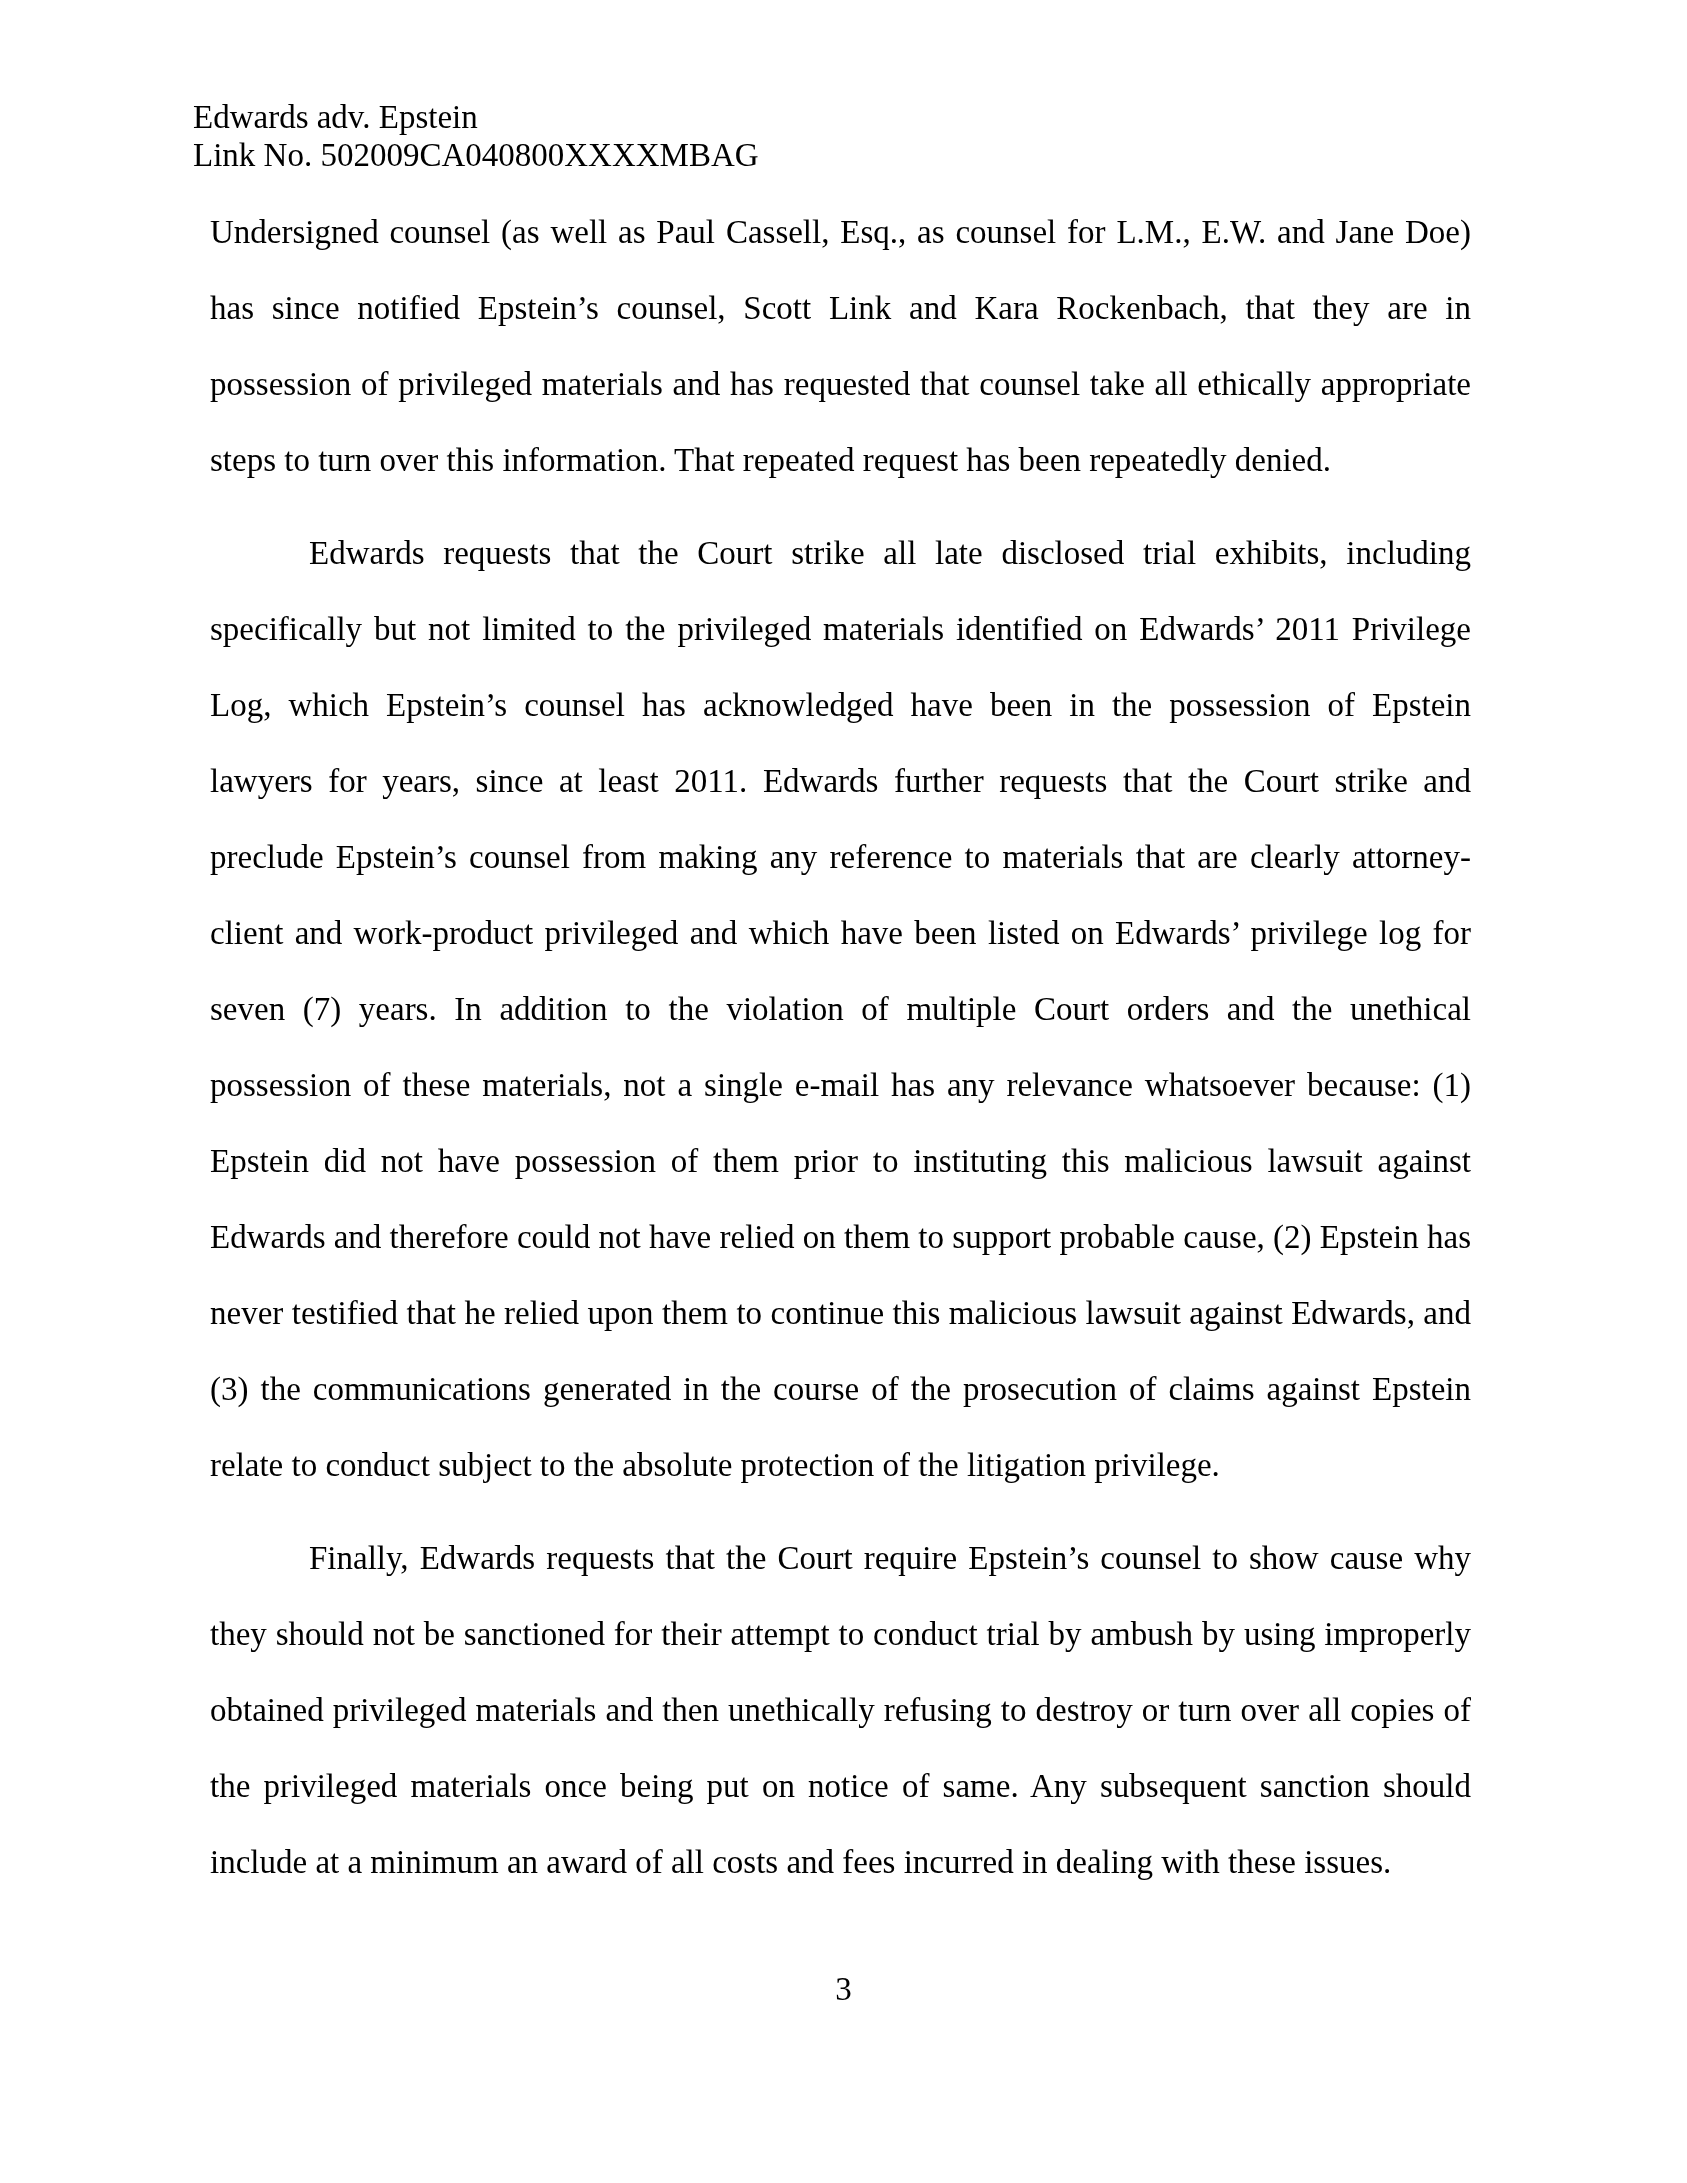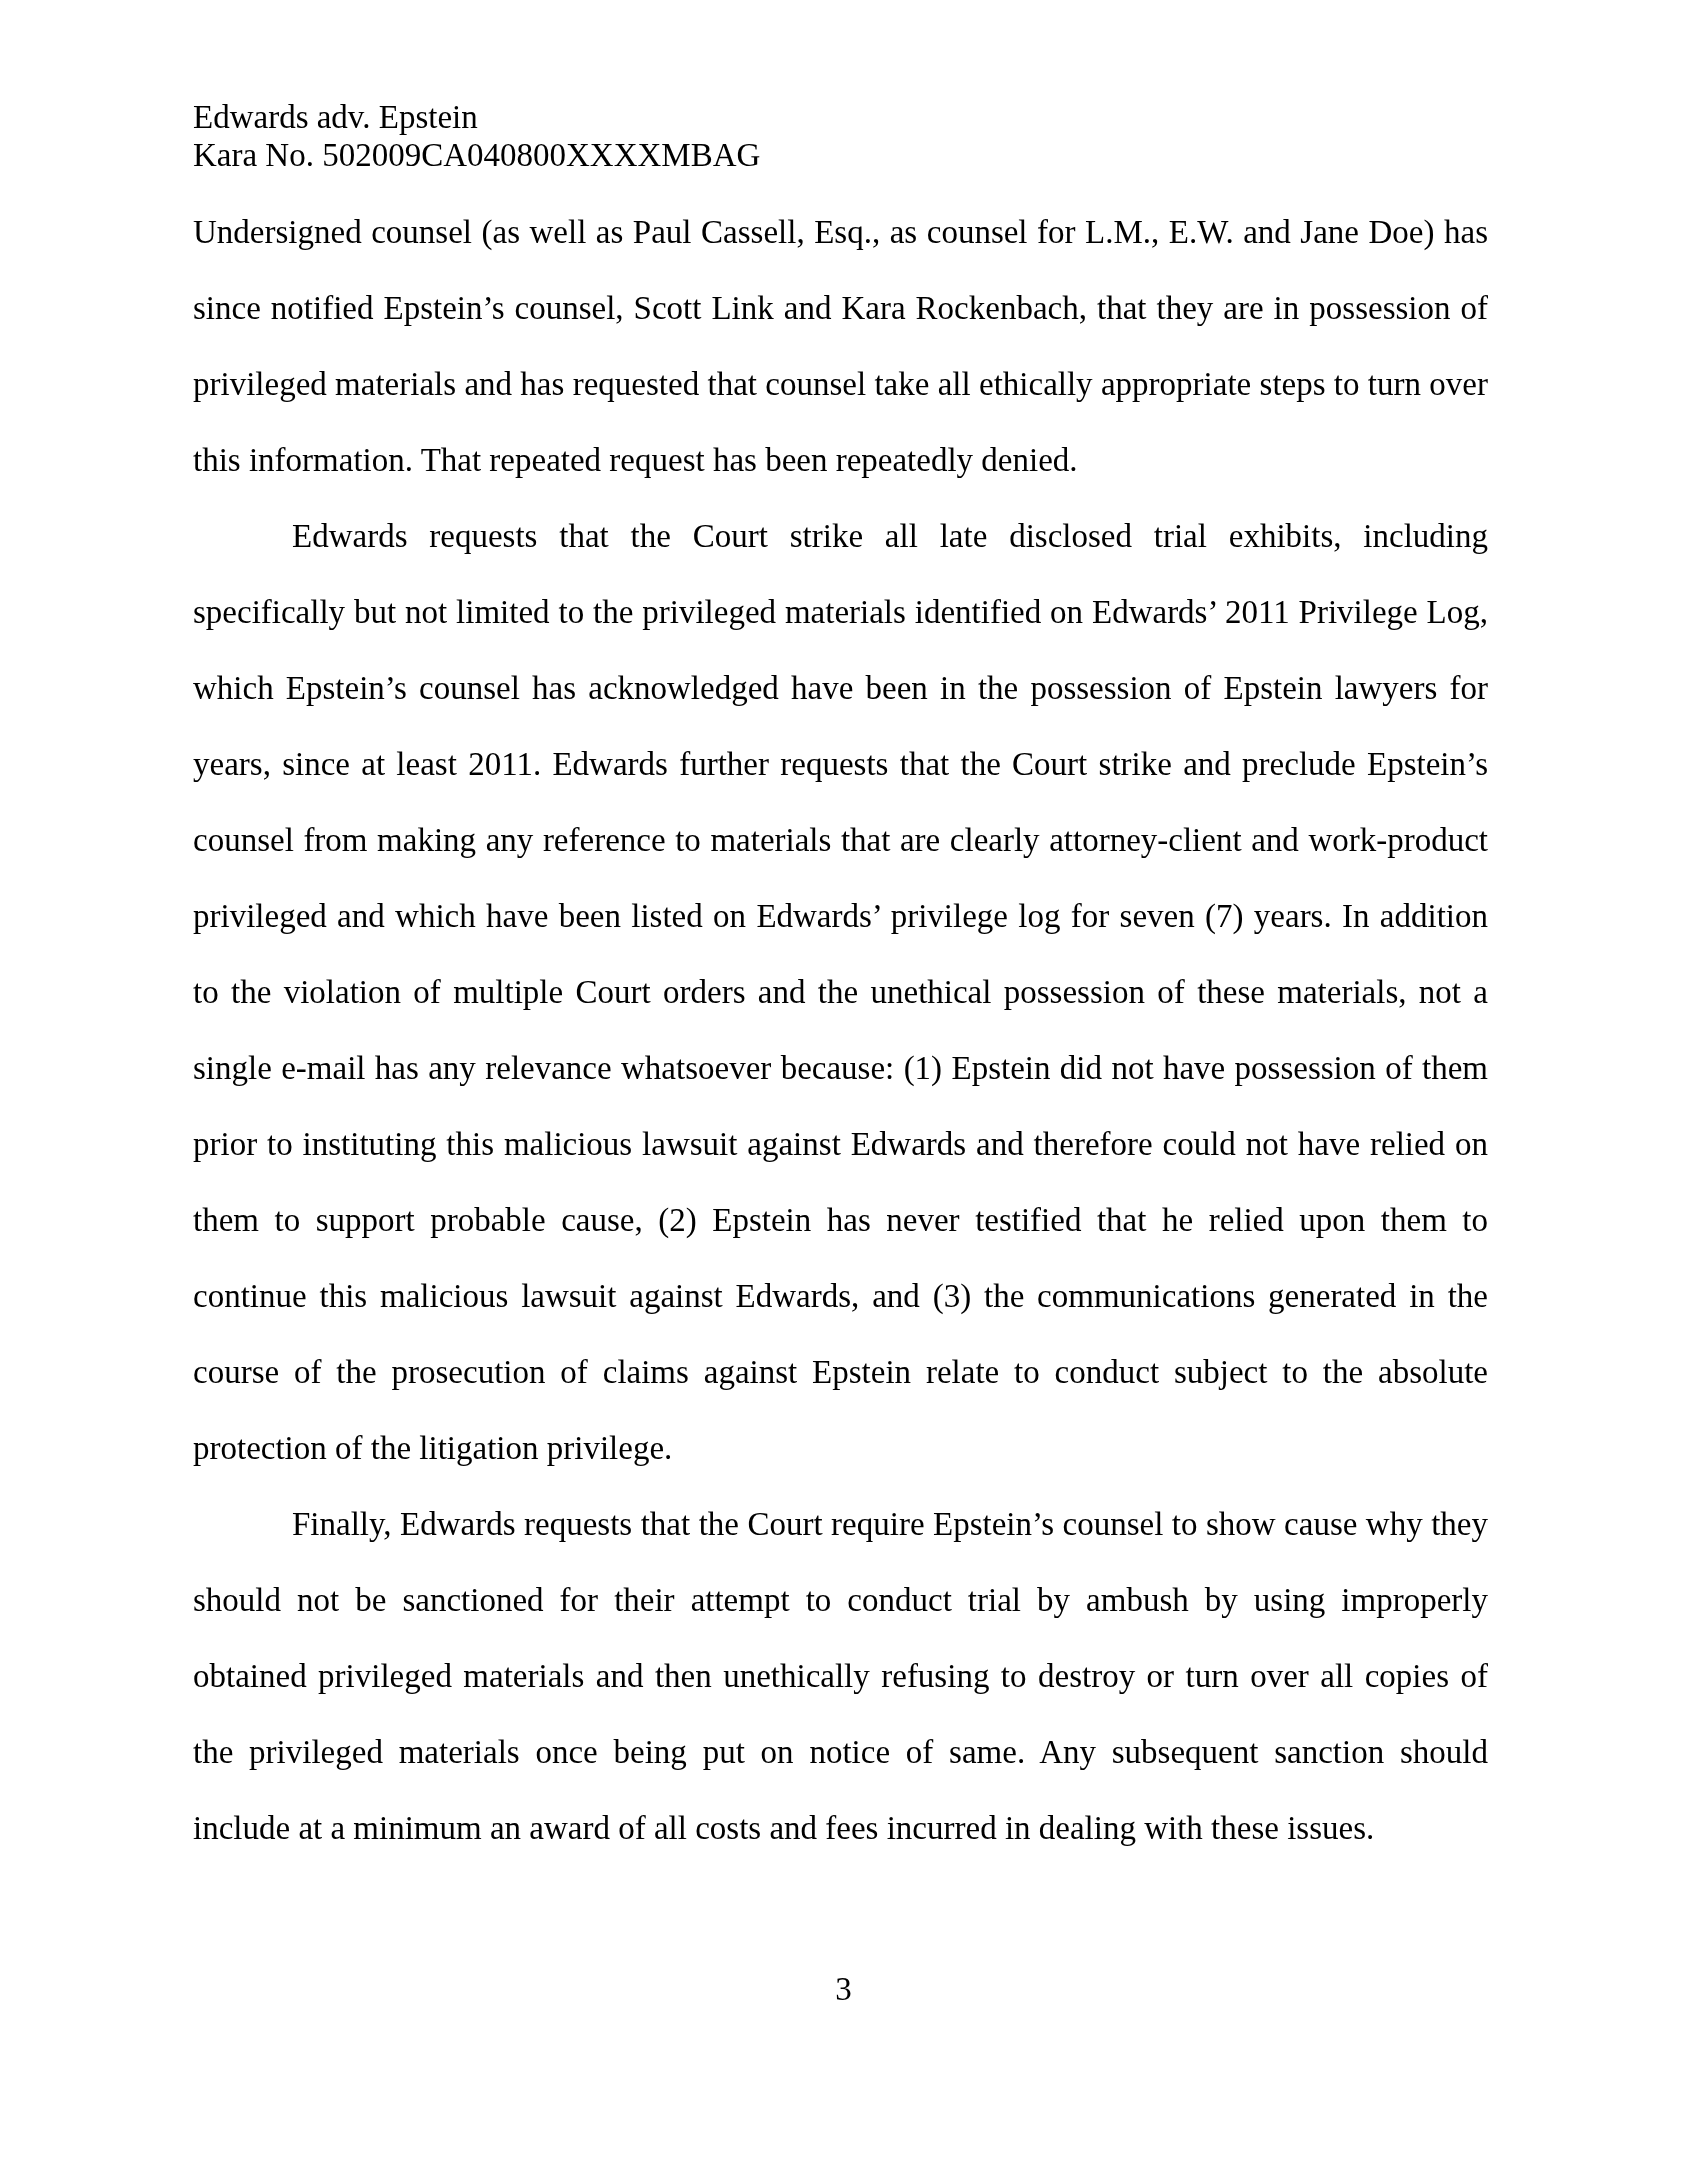--- a/index.html
+++ b/index.html
@@ -27,21 +27,21 @@
     line-height: 38px;
     text-align: left;
   }
   .doc-header div {
     white-space: nowrap;
   }
   .doc-body {
     margin-top: 20px;
   }
   .doc-body p {
-    margin: 0;
+    margin: 17px;
     font-size: 33px;
     line-height: 76px;
     text-align: justify;
     text-justify: inter-word;
   }
   .doc-body p.indented {
     text-indent: 99px;
   }
   .page-number {
     position: absolute;
@@ -54,21 +54,21 @@
   }
 </style>
 </head>
 <body>
 
 <div class="page">
   <div class="content">
 
     <div class="doc-header">
       <div>Edwards adv. Epstein</div>
-      <div>Kara No. 502009CA040800XXXXMBAG</div>
+      <div>Link No. 502009CA040800XXXXMBAG</div>
     </div>
 
     <div class="doc-body">
       <p>Undersigned counsel (as well as Paul Cassell, Esq., as counsel for L.M., E.W. and Jane Doe) has since notified Epstein’s counsel, Scott Link and Kara Rockenbach, that they are in possession of privileged materials and has requested that counsel take all ethically appropriate steps to turn over this information. That repeated request has been repeatedly denied.</p>
       <p class="indented">Edwards requests that the Court strike all late disclosed trial exhibits, including specifically but not limited to the privileged materials identified on Edwards’ 2011 Privilege Log, which Epstein’s counsel has acknowledged have been in the possession of Epstein lawyers for years, since at least 2011. Edwards further requests that the Court strike and preclude Epstein’s counsel from making any reference to materials that are clearly attorney-client and work-product privileged and which have been listed on Edwards’ privilege log for seven (7) years. In addition to the violation of multiple Court orders and the unethical possession of these materials, not a single e-mail has any relevance whatsoever because: (1) Epstein did not have possession of them prior to instituting this malicious lawsuit against Edwards and therefore could not have relied on them to support probable cause, (2) Epstein has never testified that he relied upon them to continue this malicious lawsuit against Edwards, and (3) the communications generated in the course of the prosecution of claims against Epstein relate to conduct subject to the absolute protection of the litigation privilege.</p>
       <p class="indented">Finally, Edwards requests that the Court require Epstein’s counsel to show cause why they should not be sanctioned for their attempt to conduct trial by ambush by using improperly obtained privileged materials and then unethically refusing to destroy or turn over all copies of the privileged materials once being put on notice of same.  Any subsequent sanction should include at a minimum an award of all costs and fees incurred in dealing with these issues.</p>
     </div>
 
   </div>
 

